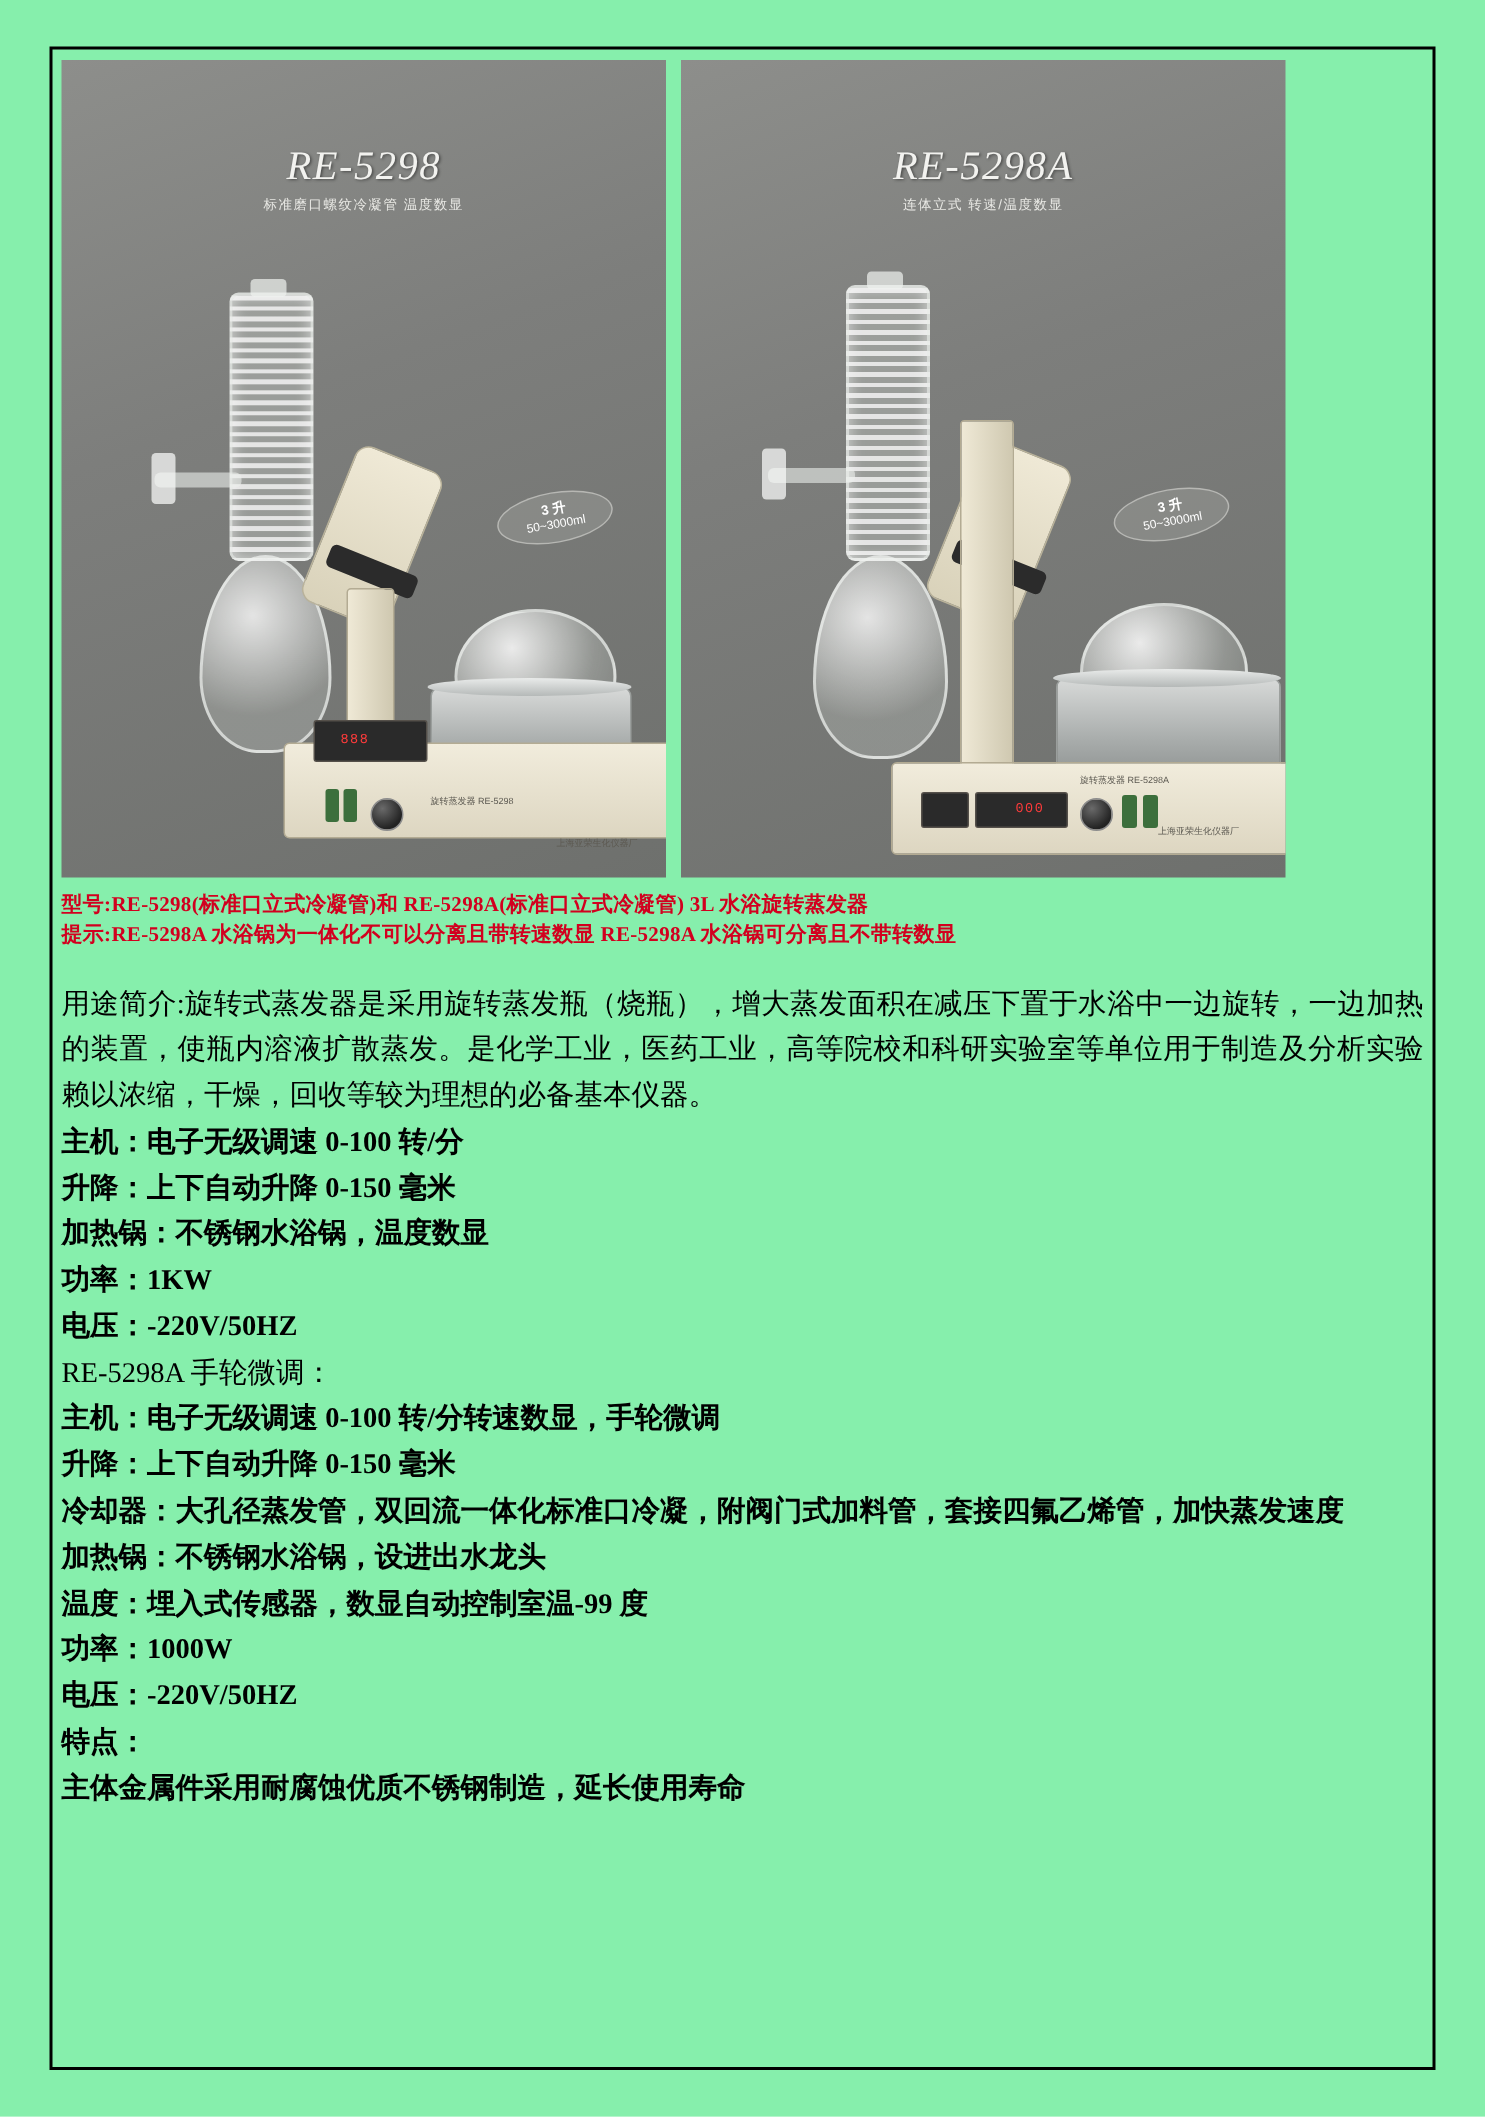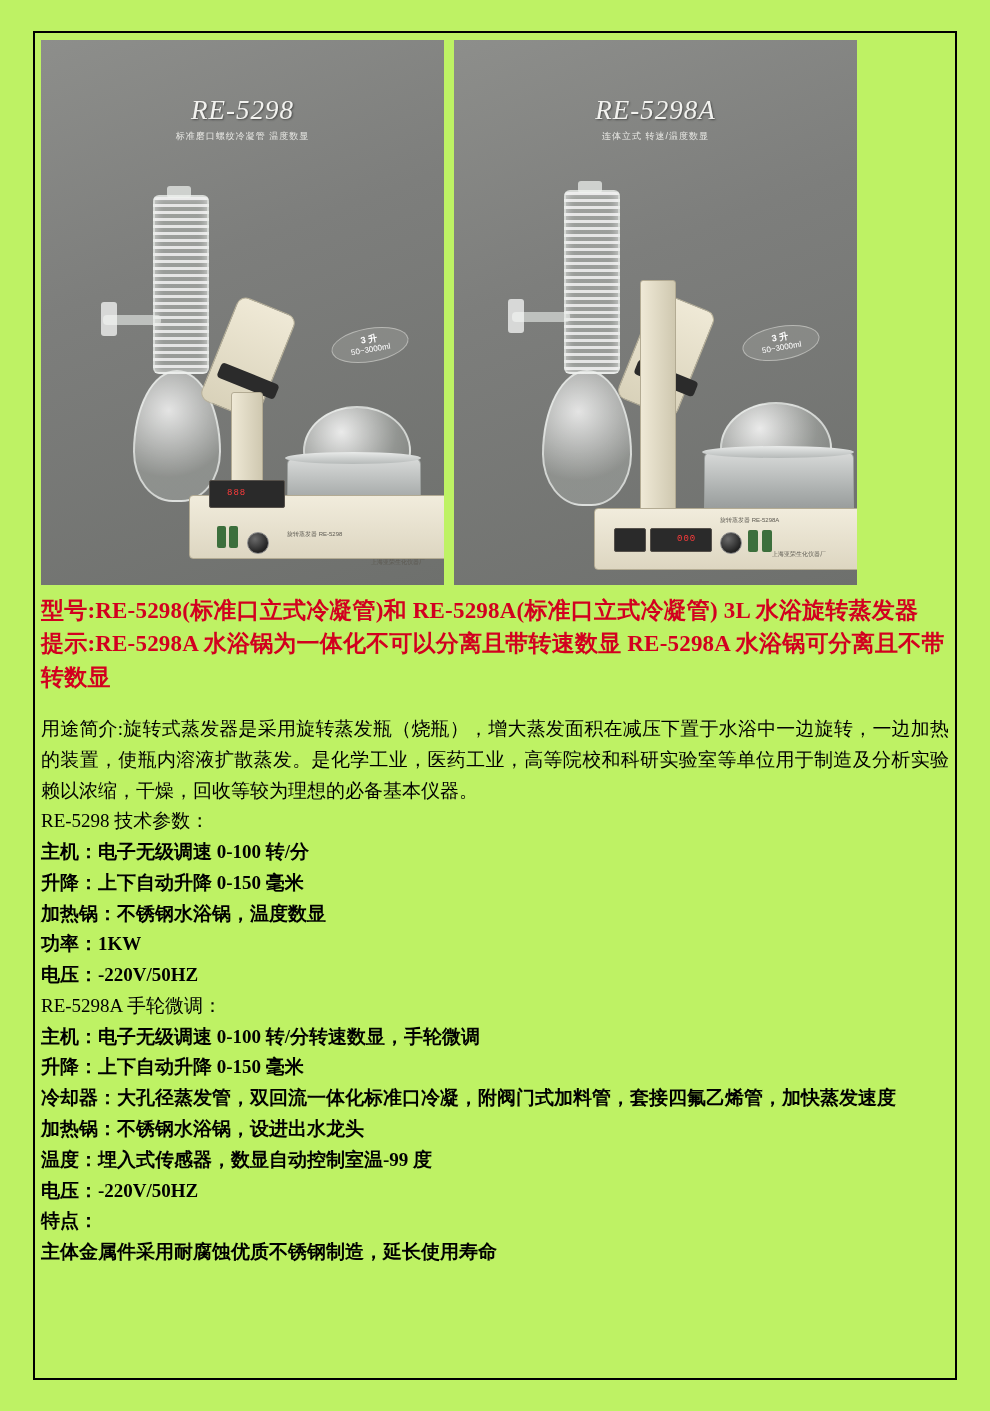--- a/index.html
+++ b/index.html
@@ -11,21 +11,21 @@
     width: 990px;
     height: 1411px;
     font-family: "Liberation Serif", serif;
     color: #000000;
     overflow: hidden;
   }
   .page {
     position: relative;
     width: 990px;
     height: 1411px;
-    background: #bef264;
+    background: #86efac;
     box-sizing: border-box;
   }
   .page-border {
     position: absolute;
     left: 33px;
     top: 31px;
     width: 924px;
     height: 1349px;
     border: 2px solid #000000;
     box-sizing: border-box;
@@ -175,21 +175,21 @@
     font-family: "Liberation Sans", sans-serif;
     font-size: 6px;
     color: #5d5a52;
   }
 
   
   .headline {
     margin-top: 9px;
     font-family: "Liberation Serif", serif;
     font-weight: bold;
-    font-size: 23px;
+    font-size: 14px;
     color: #d2001f;
     line-height: 1.45;
     letter-spacing: .2px;
   }
   .headline .line2 { display: block; }
   .body-text {
     margin-top: 20px;
     font-family: "Liberation Serif", serif;
     font-size: 19px;
     line-height: 1.62;
@@ -282,31 +282,31 @@
     </div>
 
     <div class="headline">
       <span class="line1">型号:RE-5298(标准口立式冷凝管)和 RE-5298A(标准口立式冷凝管)  3L  水浴旋转蒸发器</span>
       <span class="line2">提示:RE-5298A 水浴锅为一体化不可以分离且带转速数显  RE-5298A 水浴锅可分离且不带转数显</span>
     </div>
 
     <div class="body-text">
       <p class="spec-line">用途简介:旋转式蒸发器是采用旋转蒸发瓶（烧瓶），增大蒸发面积在减压下置于水浴中一边旋转，一边加热的装置，使瓶内溶液扩散蒸发。是化学工业，医药工业，高等院校和科研实验室等单位用于制造及分析实验赖以浓缩，干燥，回收等较为理想的必备基本仪器。</p>
 
-      <p class="spec-line">RE-5298 技术参数：</p>
       <p class="spec-line bold">主机：电子无级调速 0-100 转/分</p>
       <p class="spec-line bold">升降：上下自动升降 0-150 毫米</p>
       <p class="spec-line bold">加热锅：不锈钢水浴锅，温度数显</p>
       <p class="spec-line bold">功率：1KW</p>
       <p class="spec-line bold">电压：-220V/50HZ</p>
       <p class="spec-line">RE-5298A 手轮微调：</p>
       <p class="spec-line bold">主机：电子无级调速 0-100 转/分转速数显，手轮微调</p>
       <p class="spec-line bold">升降：上下自动升降 0-150 毫米</p>
       <p class="spec-line bold">冷却器：大孔径蒸发管，双回流一体化标准口冷凝，附阀门式加料管，套接四氟乙烯管，加快蒸发速度</p>
       <p class="spec-line bold">加热锅：不锈钢水浴锅，设进出水龙头</p>
       <p class="spec-line bold">温度：埋入式传感器，数显自动控制室温-99 度</p>
+      <p class="spec-line bold">功率：1000W</p>
       <p class="spec-line bold">电压：-220V/50HZ</p>
       <p class="spec-line bold">特点：</p>
       <p class="spec-line bold">主体金属件采用耐腐蚀优质不锈钢制造，延长使用寿命</p>
     </div>
 
   </div>
 </div>
 
 </body></html>

